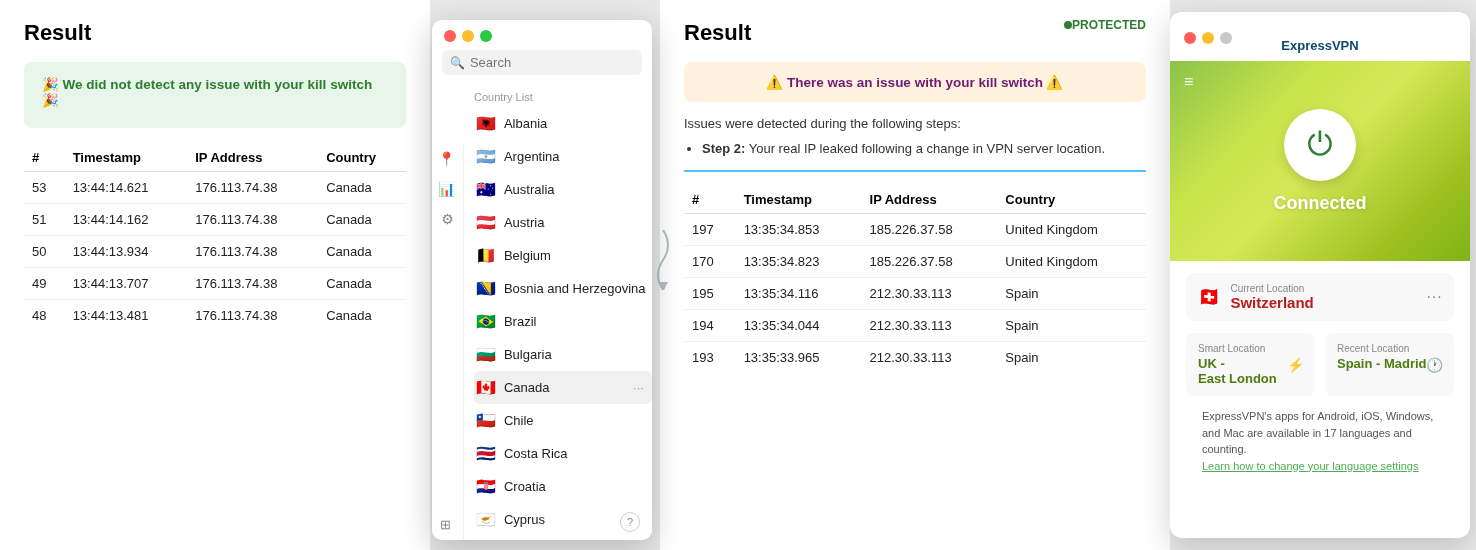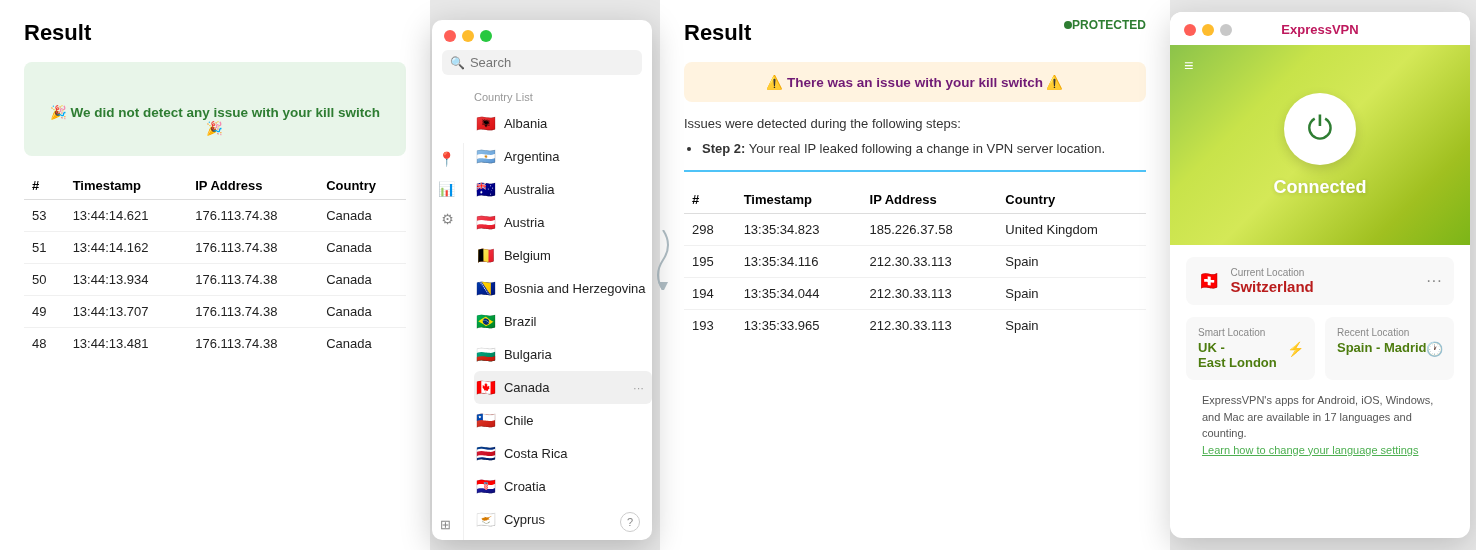--- a/index.html
+++ b/index.html
@@ -30,23 +30,21 @@
     .success-box {
       background: #e8f5e9;
       border-radius: 8px;
       padding: 14px 18px;
       margin-bottom: 16px;
     }
     .success-box p {
       font-size: 13.5px;
       color: #2e7d32;
       font-weight: 600;
-      text-align: center;
       margin-bottom: 6px;
-      margin-top: 28px;
     }
     .success-box .sub {
       font-size: 13px;
       color: #333;
       font-weight: 400;
     }
     .table-container {
       overflow: hidden;
     }
     table {
@@ -276,21 +274,22 @@
       display: flex;
       gap: 6px;
     }
     .evpn-dot { width: 12px; height: 12px; border-radius: 50%; }
     .evpn-dot.red { background: #ff5f57; }
     .evpn-dot.yellow { background: #febc2e; }
     .evpn-dot.grey { background: #c8c8c8; }
     .evpn-title {
       font-size: 13px;
       font-weight: 600;
-      color: #be185d;
+      color: #0c4a6e;
+      margin-top: 16px;
     }
     .evpn-gradient-bg {
       background: linear-gradient(135deg, #8bc34a 0%, #c8e34a 30%, #d4e857 50%, #a0c020 80%, #7cb518 100%);
       height: 200px;
       position: relative;
       display: flex;
       align-items: center;
       justify-content: center;
       flex-direction: column;
     }
@@ -581,21 +580,27 @@
       <thead>
         <tr>
           <th>#</th>
           <th>Timestamp</th>
           <th>IP Address</th>
           <th>Country</th>
         </tr>
       </thead>
       <tbody id="right-table-body">
           <tr>
-      <td>298</td>
+      <td>197</td>
+      <td>13:35:34.853</td>
+      <td>185.226.37.58</td>
+      <td>United Kingdom</td>
+    </tr>
+          <tr>
+      <td>170</td>
       <td>13:35:34.823</td>
       <td>185.226.37.58</td>
       <td>United Kingdom</td>
     </tr>
           <tr>
       <td>195</td>
       <td>13:35:34.116</td>
       <td>212.30.33.113</td>
       <td>Spain</td>
     </tr>

